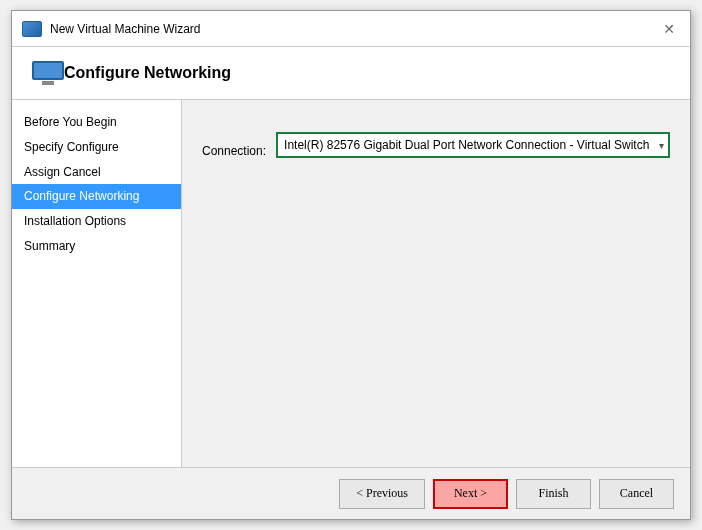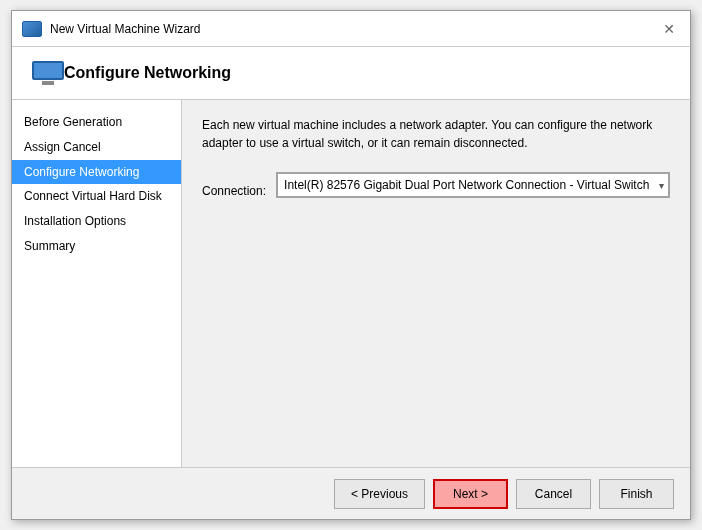--- a/index.html
+++ b/index.html
@@ -125,21 +125,21 @@
       flex-shrink: 0;
     }
     .dropdown-wrapper {
       position: relative;
       flex: 1;
       max-width: 400px;
     }
     .dropdown-wrapper select {
       width: 100%;
       height: 26px;
-      border: 2px solid #a3a3a3;
+      border: 2px solid #15803d;
       background: #fff;
       padding: 0 6px;
       font-size: 12px;
       appearance: none;
       -webkit-appearance: none;
       cursor: pointer;
       color: #000;
     }
     .dropdown-arrow {
       position: absolute;
@@ -164,20 +164,21 @@
     }
     .btn {
       height: 30px;
       padding: 0 16px;
       font-size: 12px;
       border: 1px solid #aaa;
       background: #e8e8e8;
       cursor: pointer;
       color: #000;
       min-width: 75px;
+      font-family: Liberation Serif, serif;
     }
     .btn.btn-next {
       border: 2px solid #cc0000;
       background: #fca5a5;
     }
     
     .monitor-icon {
       width: 32px;
       height: 24px;
       position: relative;
@@ -214,40 +215,39 @@
     <div class="monitor-icon">
       <div class="monitor-screen"></div>
       <div class="monitor-stand"></div>
     </div>
     <span class="page-header-title">Configure Networking</span>
   </div>
 
   <div class="main-layout">
 
     <div class="sidebar">
-        <div class="sidebar-item">Before Generation</div>
+    <div class="sidebar-item">Before You Begin</div>
+        <div class="sidebar-item">Specify Configure</div>
         <div class="sidebar-item">Assign Cancel</div>
         <div class="sidebar-item active">Configure Networking</div>
-        <div class="sidebar-item">Connect Virtual Hard Disk</div>
         <div class="sidebar-item indented">Installation Options</div>
         <div class="sidebar-item">Summary</div>
       </div>
 
     <div class="right-content">
-      <p class="description-text">Each new virtual machine includes a network adapter. You can configure the network adapter to use a virtual switch, or it can remain disconnected.</p>
       <div class="connection-row">
         <span class="connection-label">Connection:</span>
         <div class="dropdown-wrapper">
           <select>
           <option value="Intel(R) 82576 Gigabit Dual Port Network Connection - Virtual Switch">Intel(R) 82576 Gigabit Dual Port Network Connection - Virtual Switch</option><option value="Not Connected">Not Connected</option></select>
           <span class="dropdown-arrow">▾</span>
         </div>
       </div>
     </div>
   </div>
 
   <div class="footer">
     <button class="btn">&lt; Previous</button>
     <button class="btn btn-next">Next &gt;</button>
+    <button class="btn">Finish</button>
     <button class="btn">Cancel</button>
-    <button class="btn">Finish</button>
   </div>
 </div>
 
 </body></html>

